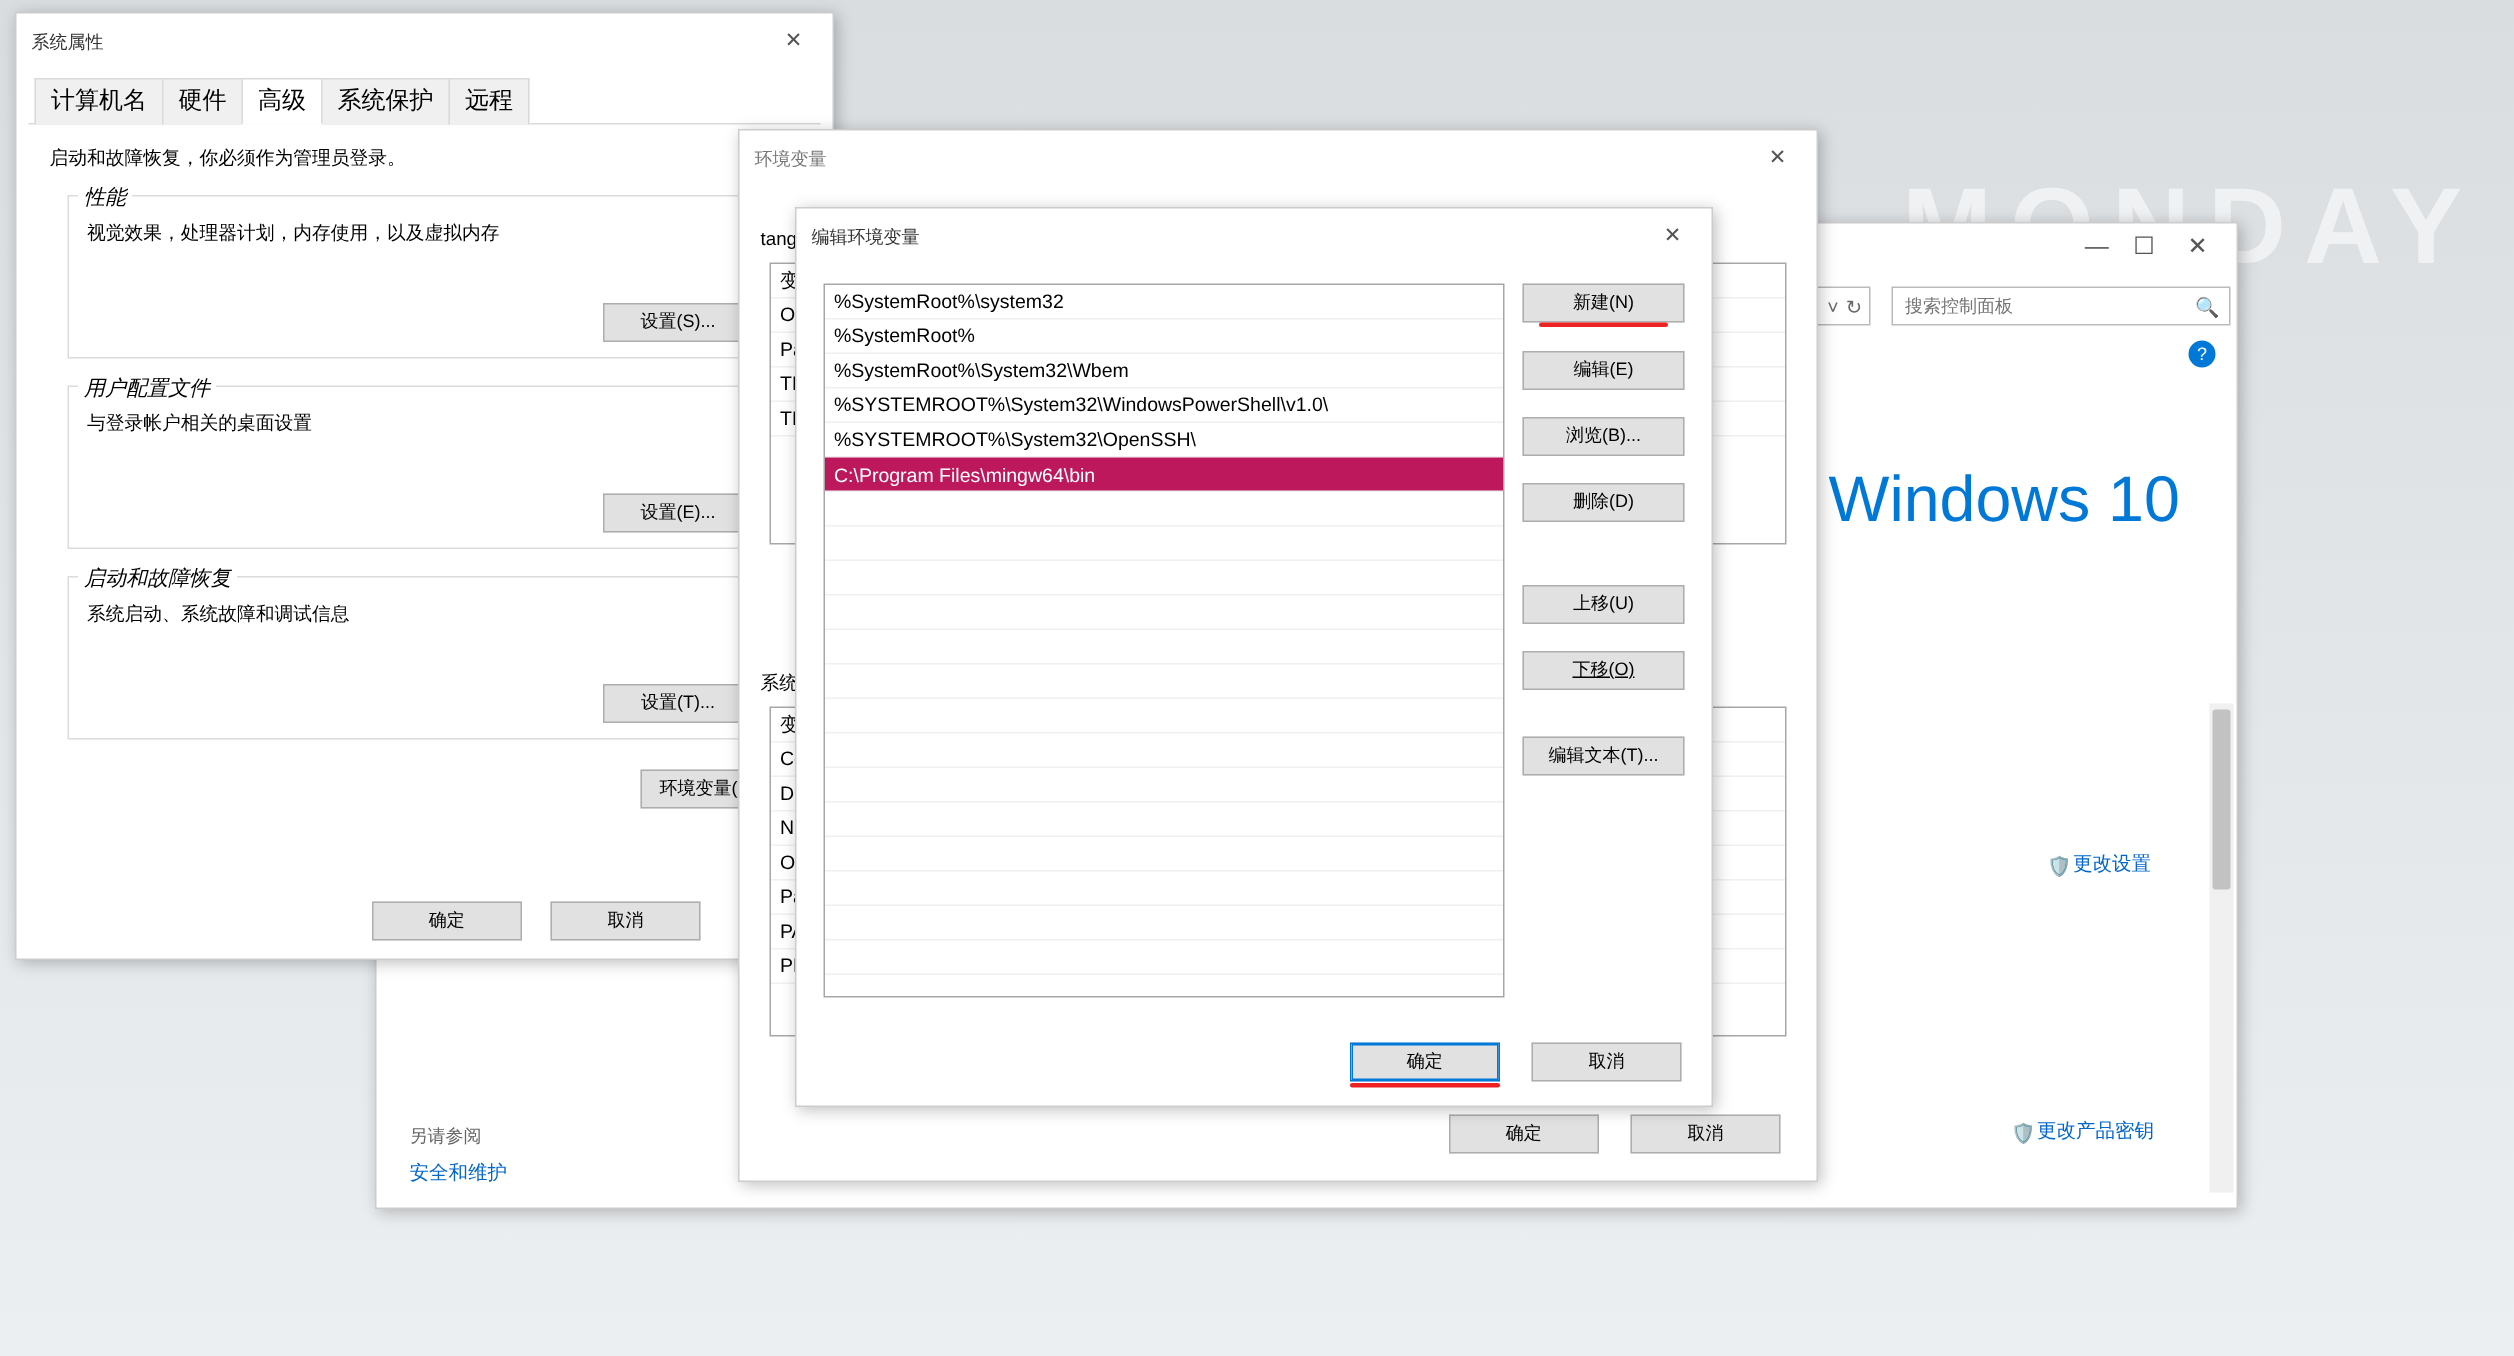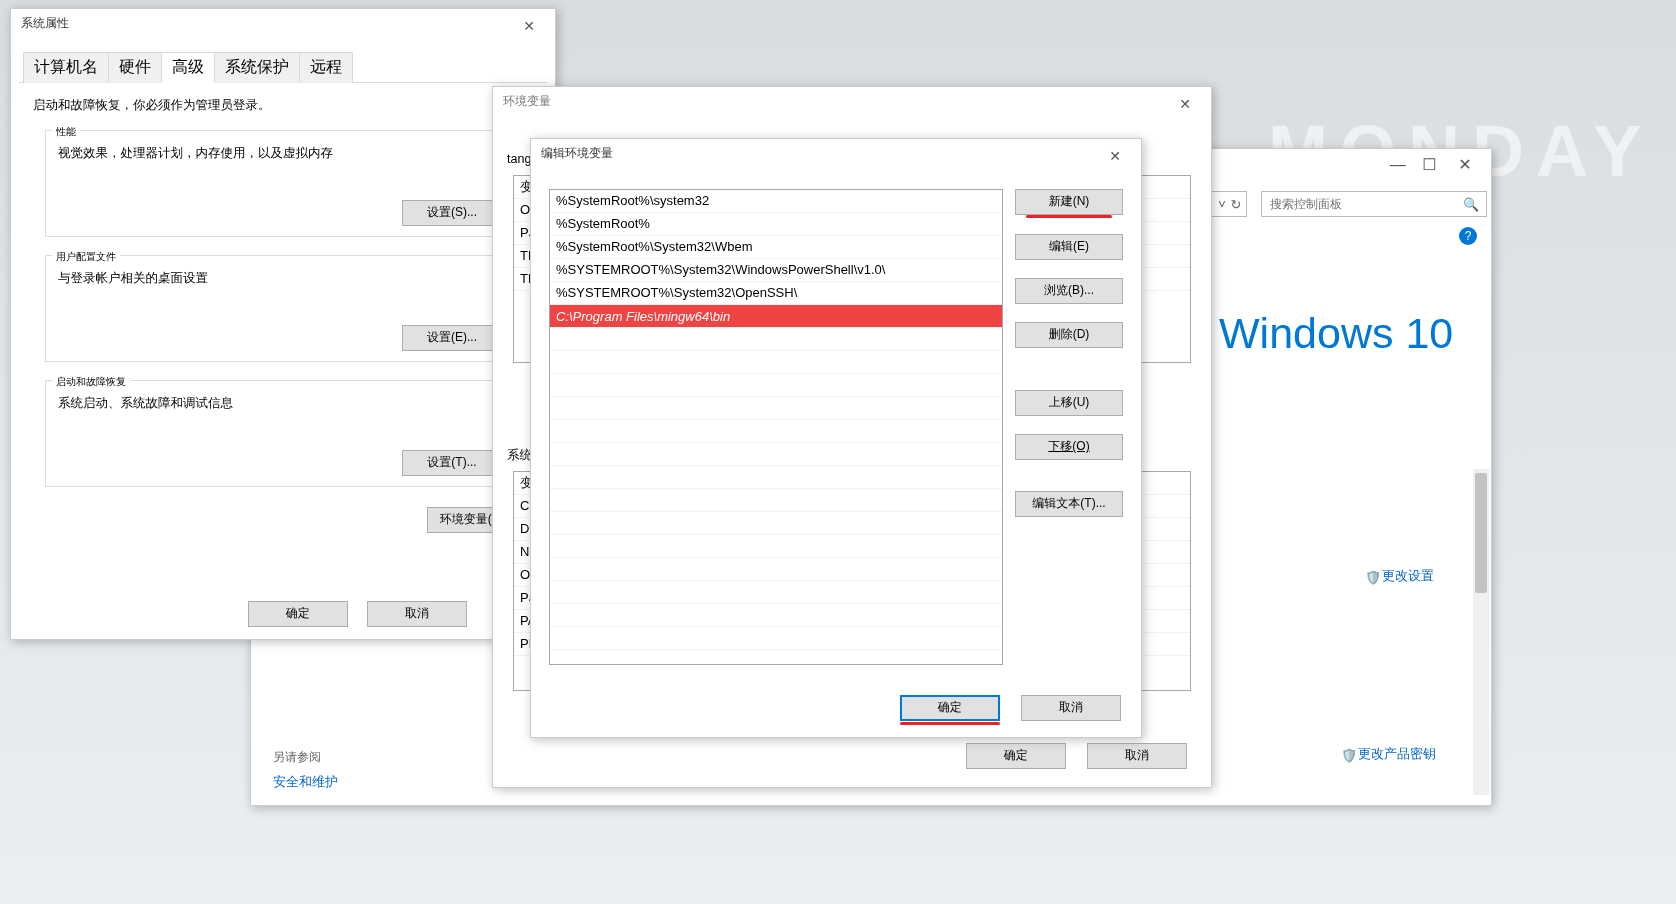--- a/index.html
+++ b/index.html
@@ -1,33 +1,33 @@
 <!DOCTYPE html>
 <html><head>
 <meta charset="utf-8">
 <style>
   html,body{margin:0;padding:0;width:1676px;height:904px;font-family:"Microsoft YaHei","Segoe UI",Tahoma,sans-serif;font-size:13px;color:#000;overflow:hidden;}
   body{background:linear-gradient(180deg,#d9dde0 0%,#eceff1 100%);}
   .abs{position:absolute;}
   .window{background:#fff;border:1px solid #ccc;box-shadow:2px 2px 10px rgba(0,0,0,.25);}
-  .dlgtitle{padding:6px 10px 6px 10px;font-size:12px;color:#333;display:flex;align-items:flex-start;justify-content:space-between;}
+  .dlgtitle{padding:6px 10px 6px 10px;font-size:12px;color:#333;display:flex;align-items:flex-end;justify-content:space-between;}
   .closebtn{width:32px;height:22px;display:flex;align-items:center;justify-content:center;font-size:14px;color:#555;}
   .btn{display:inline-block;min-width:78px;height:24px;line-height:22px;text-align:center;background:#e1e1e1;border:1px solid #adadad;font-size:12px;padding:0 10px;}
   .btn.default{border-color:#0078d7;box-shadow:inset 0 0 0 1px #0078d7;}
   .groupbox{border:1px solid #dcdcdc;margin:0 12px;padding:14px 12px 10px 12px;}
-  .grouptitle{position:relative;top:-22px;left:-6px;background:#fff;padding:0 4px;display:inline-block;font-size:10px;}
+  .grouptitle{position:relative;top:-22px;left:-6px;background:#fff;padding:0 4px;display:inline-block;font-size:14px;font-style:italic;}
   .gbody{margin-top:-16px;font-size:12.5px;}
   .tabbar{display:flex;border-bottom:1px solid #d9d9d9;padding-left:4px;}
   .tab{padding:4px 10px;border:1px solid #d9d9d9;border-bottom:none;background:#f0f0f0;margin-right:-1px;font-size:16px;position:relative;top:1px;}
   .tab.on{background:#fff;border-bottom:1px solid #fff;z-index:2;}
   .innercontent{padding:14px 4px 0 14px;}
   .row-right{text-align:right;padding:4px 16px 0 0}
   .listbox{border:1px solid #a7a7a7;background:#fff;}
   .listitem{padding:2px 6px;font-size:13px;border-bottom:1px solid #f0f0f0;height:18px;line-height:18px;}
-  .listitem.sel{background:#ef4444;color:#fff;font-style:italic;}
+  .listitem.sel{background:#be185d;color:#fff;}
   .listbox input.editline{width:100%;height:100%;border:none;outline:none;background:transparent;color:inherit;font:inherit;padding:0;}
   .gap{height:24px;}
   .link{color:#0066cc;text-decoration:none;font-size:13px;}
   .shield{display:inline-block;width:14px;height:14px;vertical-align:-2px;margin-right:3px;}
   .helpicon{position:absolute;right:14px;top:42px;width:18px;height:18px;border-radius:50%;background:#0078d7;color:#fff;font-size:12px;line-height:18px;text-align:center;}
   .searchfield{border:1px solid #bbb;height:24px;padding:0 6px;display:flex;align-items:center;justify-content:space-between;}
   .searchfield input{border:none;outline:none;flex:1;font-size:12px;background:transparent;}
   .red-under{display:block;height:3px;background:#e22;margin-top:-2px;border-radius:2px;}
   .ghostscroll{position:absolute;right:2px;top:4px;bottom:4px;width:16px;background:#f0f0f0;}
   .ghostscroll .thumb{position:absolute;left:2px;right:2px;top:4px;height:120px;background:#c2c2c2;border-radius:2px;}

